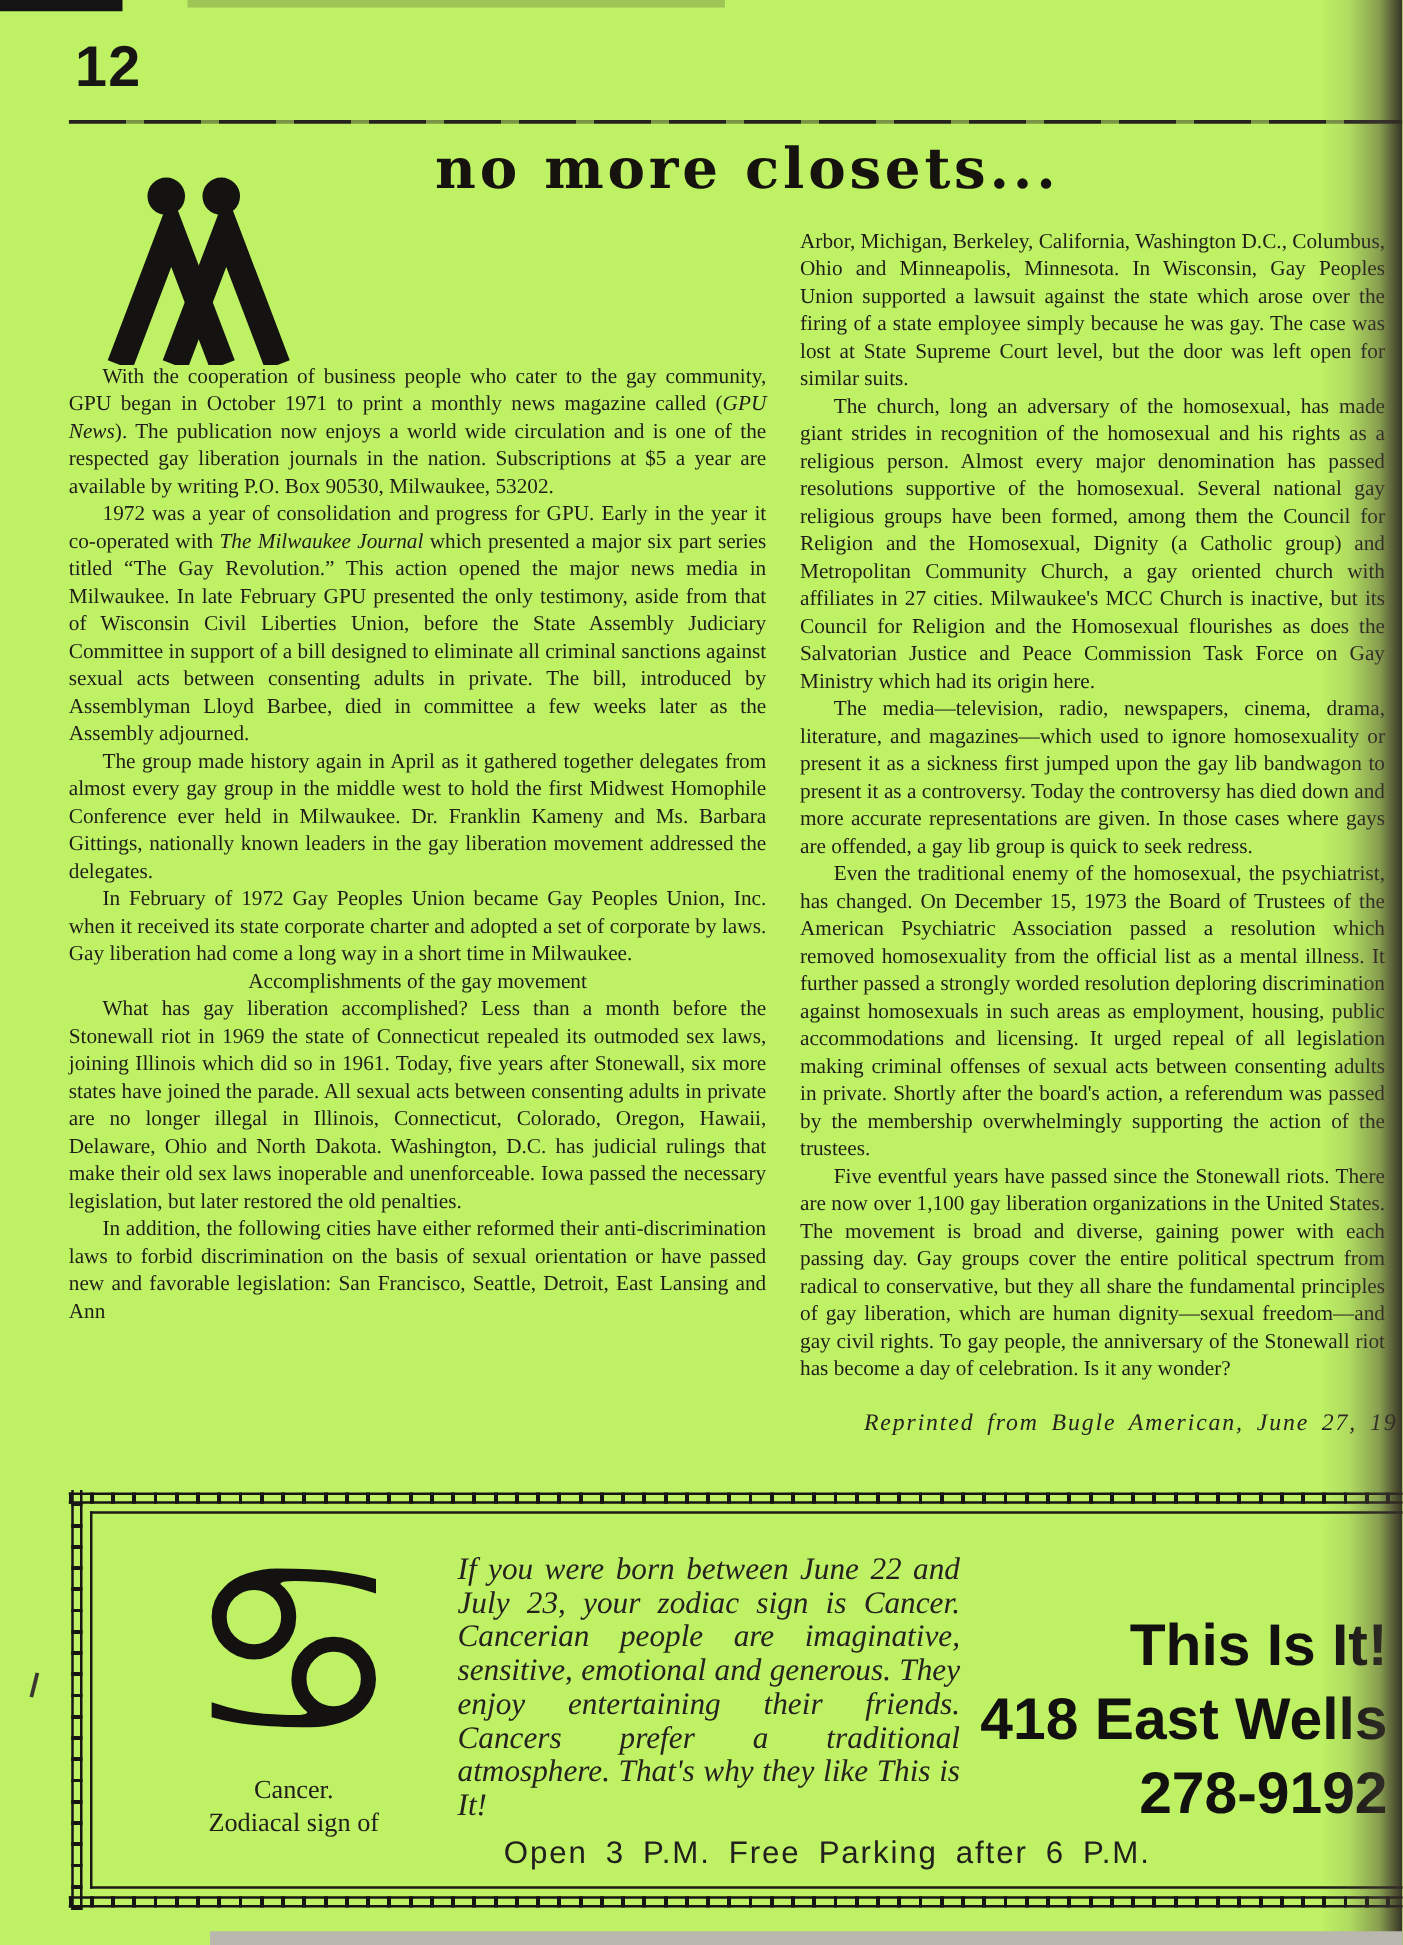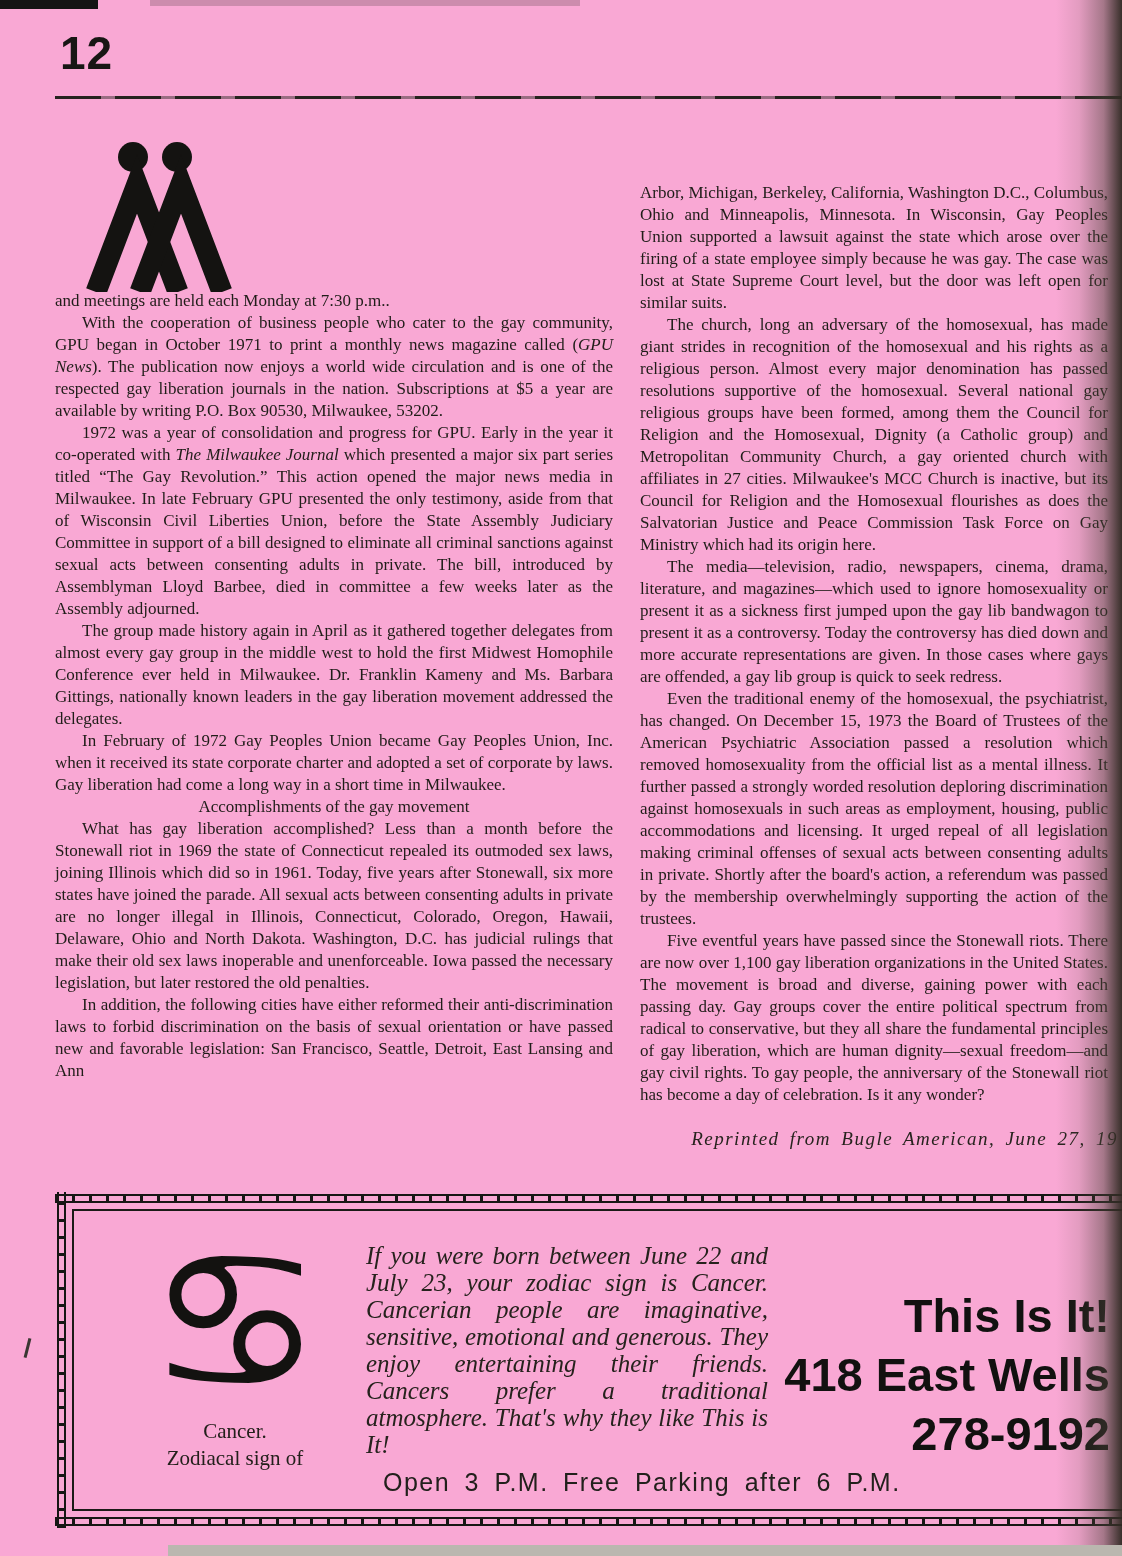--- a/index.html
+++ b/index.html
@@ -1,19 +1,19 @@
 <!DOCTYPE html>
 <html lang="en"><head>
 <meta charset="utf-8">
 <style>
   html,body{margin:0;padding:0;}
   .page{
     position:relative;
     width:1122px;height:1556px;
-    background:#f9a8d4;
+    background:#bef264;
     overflow:hidden;
     font-family:"Liberation Serif", serif;
     color:#201d19;
   }
   
   .scan-top-mark{position:absolute;left:0;top:0;width:98px;height:9px;background:#141414;}
   .scan-top-smudge{position:absolute;left:150px;top:0;width:430px;height:6px;background:rgba(45,42,38,.22);}
   .spine-shadow{
     position:absolute;right:0;top:0;width:66px;height:100%;z-index:50;
     background:linear-gradient(90deg, rgba(91,82,70,0) 0%, rgba(91,82,70,.14) 35%, rgba(74,66,56,.48) 72%, rgba(48,42,35,.96) 100%);
@@ -93,21 +93,21 @@
     position:absolute;left:366px;top:1242px;width:402px;
     font-style:italic;font-size:25px;line-height:27px;text-align:justify;color:#26221d;
   }
   .ad-big{
     position:absolute;left:760px;top:1286px;width:350px;
     font-family:"Liberation Sans", sans-serif;
     font-weight:700;font-size:47px;line-height:59px;letter-spacing:0px;
     text-align:right;color:#121110;white-space:nowrap;
   }
   .ad-hours{
-    position:absolute;left:383px;top:1468px;width:560px;
+    position:absolute;left:403px;top:1468px;width:560px;
     font-family:"Liberation Sans", sans-serif;
     font-size:25px;letter-spacing:1.5px;word-spacing:6px;color:#22201c;
     white-space:nowrap;
   }
 </style>
 </head>
 <body>
 
 <div class="page">
 
@@ -119,23 +119,23 @@
 
   <div class="logo">
     <svg width="158" height="152" viewBox="0 0 158 152">
       <circle cx="57" cy="17" r="15" fill="#141311"></circle>
       <circle cx="101" cy="17" r="15" fill="#141311"></circle>
       <path d="M20,152 L61,44 L102,152" fill="none" stroke="#141311" stroke-width="21"></path>
       <path d="M64,152 L105,44 L146,152" fill="none" stroke="#141311" stroke-width="21"></path>
     </svg>
   </div>
 
+  <div class="article-title">no more closets...</div>
 
   <div class="col col-left">
-    <p>and meetings are held each Monday at 7:30 p.m..</p>
     <p class="ind"><span>With the cooperation of business people who cater to the gay community, GPU began in October 1971 to print a monthly news magazine called (</span><span class="i">GPU News</span><span>). The publication now enjoys a world wide circulation and is one of the respected gay liberation journals in the nation. Subscriptions at $5 a year are available by writing P.O. Box 90530, Milwaukee, 53202.</span></p>
     <p class="ind"><span>1972 was a year of consolidation and progress for GPU. Early in the year it co-operated with </span><span class="i">The Milwaukee Journal</span><span> which presented a major six part series titled “The Gay Revolution.” This action opened the major news media in Milwaukee. In late February GPU presented the only testimony, aside from that of Wisconsin Civil Liberties Union, before the State Assembly Judiciary Committee in support of a bill designed to eliminate all criminal sanctions against sexual acts between consenting adults in private. The bill, introduced by Assemblyman Lloyd Barbee, died in committee a few weeks later as the Assembly adjourned.</span></p>
     <p class="ind">The group made history again in April as it gathered together delegates from almost every gay group in the middle west to hold the first Midwest Homophile Conference ever held in Milwaukee. Dr. Franklin Kameny and Ms. Barbara Gittings, nationally known leaders in the gay liberation movement addressed the delegates.</p>
     <p class="ind">In February of 1972 Gay Peoples Union became Gay Peoples Union, Inc. when it received its state corporate charter and adopted a set of corporate by laws. Gay liberation had come a long way in a short time in Milwaukee.</p>
     <p class="subhead">Accomplishments of the gay movement</p>
     <p class="ind">What has gay liberation accomplished? Less than a month before the Stonewall riot in 1969 the state of Connecticut repealed its outmoded sex laws, joining Illinois which did so in 1961. Today, five years after Stonewall, six more states have joined the parade. All sexual acts between consenting adults in private are no longer illegal in Illinois, Connecticut, Colorado, Oregon, Hawaii, Delaware, Ohio and North Dakota. Washington, D.C. has judicial rulings that make their old sex laws inoperable and unenforceable. Iowa passed the necessary legislation, but later restored the old penalties.</p>
     <p class="ind">In addition, the following cities have either reformed their anti-discrimination laws to forbid discrimination on the basis of sexual orientation or have passed new and favorable legislation: San Francisco, Seattle, Detroit, East Lansing and Ann</p>
   </div>
 
   <div class="col col-right">

